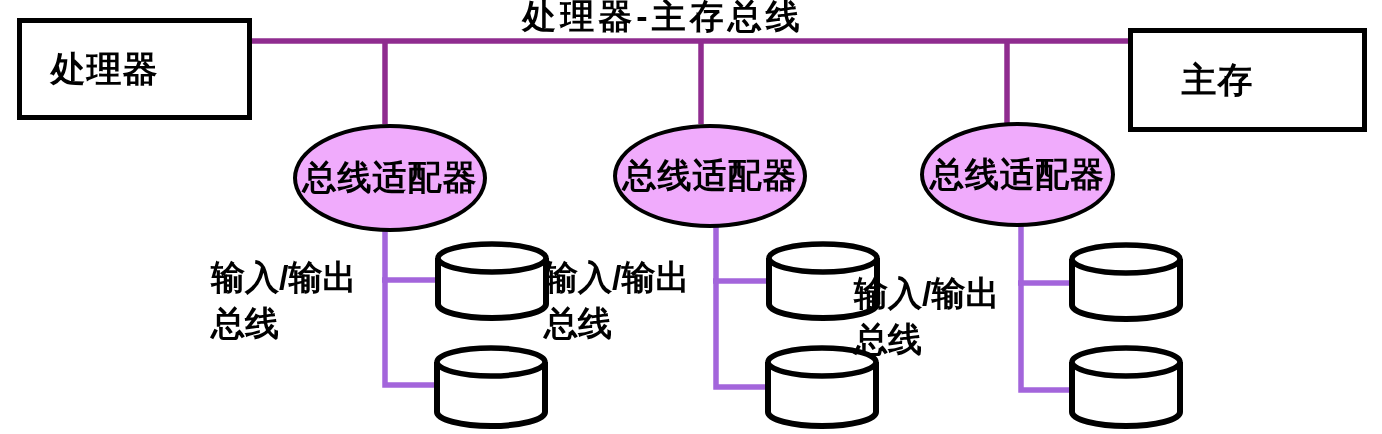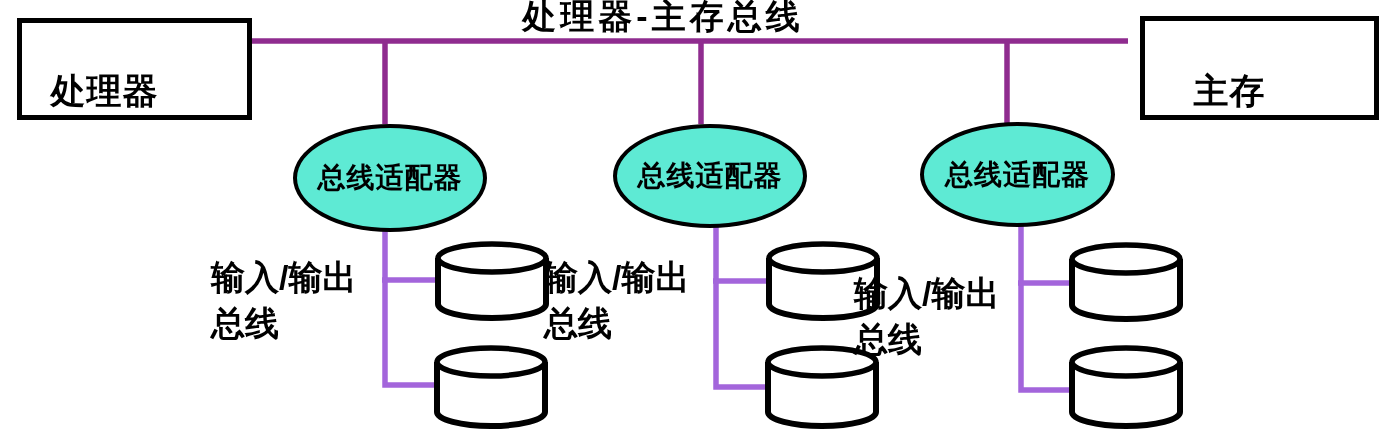--- a/index.html
+++ b/index.html
@@ -38,46 +38,46 @@
     stroke: var(--c-shape-stroke, #000000);
     stroke-width: 5.5;
     fill: #ffffff;
   }
   .node-box {
     position: absolute;
     box-sizing: border-box;
     border: 5px solid var(--c-shape-stroke, #000000);
     background: #ffffff;
     display: flex;
-    align-items: flex-end;
+    align-items: center;
     justify-content: center;
     font-size: 35px;
     letter-spacing: 1px;
   }
   .node-box .shift-left { margin-right: 60px; }
   .box-processor { left: 17px; top: 18px; width: 235px; height: 102px; }
-  .box-memory   { left: 1128px; top: 16px; width: 239px; height: 104px; margin-left: 12px; }
+  .box-memory   { left: 1128px; top: 28px; width: 239px; height: 104px; }
   .bus-title {
     position: absolute;
     left: 463px; top: -3px; width: 400px;
     text-align: center;
     font-size: 34px;
     letter-spacing: 4px;
     line-height: 38px;
   }
   .adapter {
     position: absolute;
     box-sizing: border-box;
     border: 4px solid var(--c-shape-stroke, #000000);
     border-radius: 50%;
-    background: #5eead4;
+    background: #f0abfc;
     display: flex;
     align-items: center;
     justify-content: center;
-    font-size: 28px;
+    font-size: 34px;
     letter-spacing: 1px;
     white-space: nowrap;
     text-align: right;
   }
   .adapter-1 { left: 293px; top: 124px; width: 194px; height: 108px; }
   .adapter-2 { left: 613px; top: 124px; width: 194px; height: 104px; }
   .adapter-3 { left: 920px; top: 122px; width: 195px; height: 105px; }
   .io-label {
     position: absolute;
     width: 184px;

